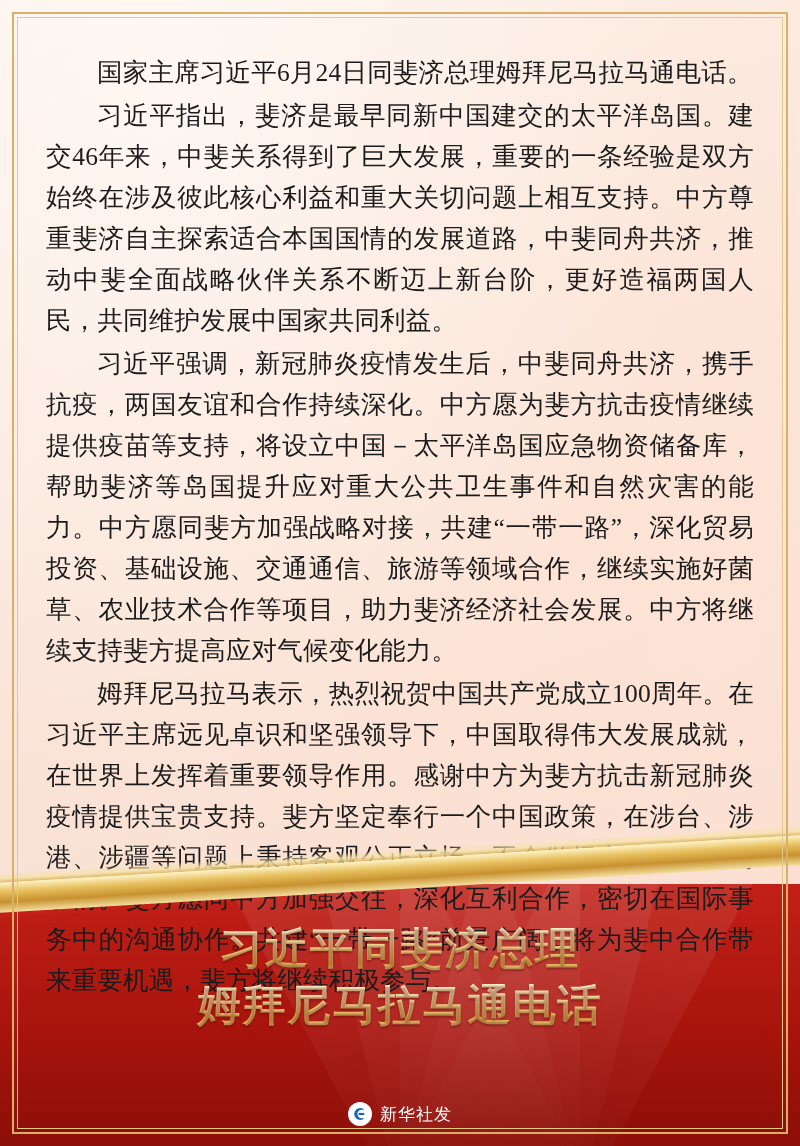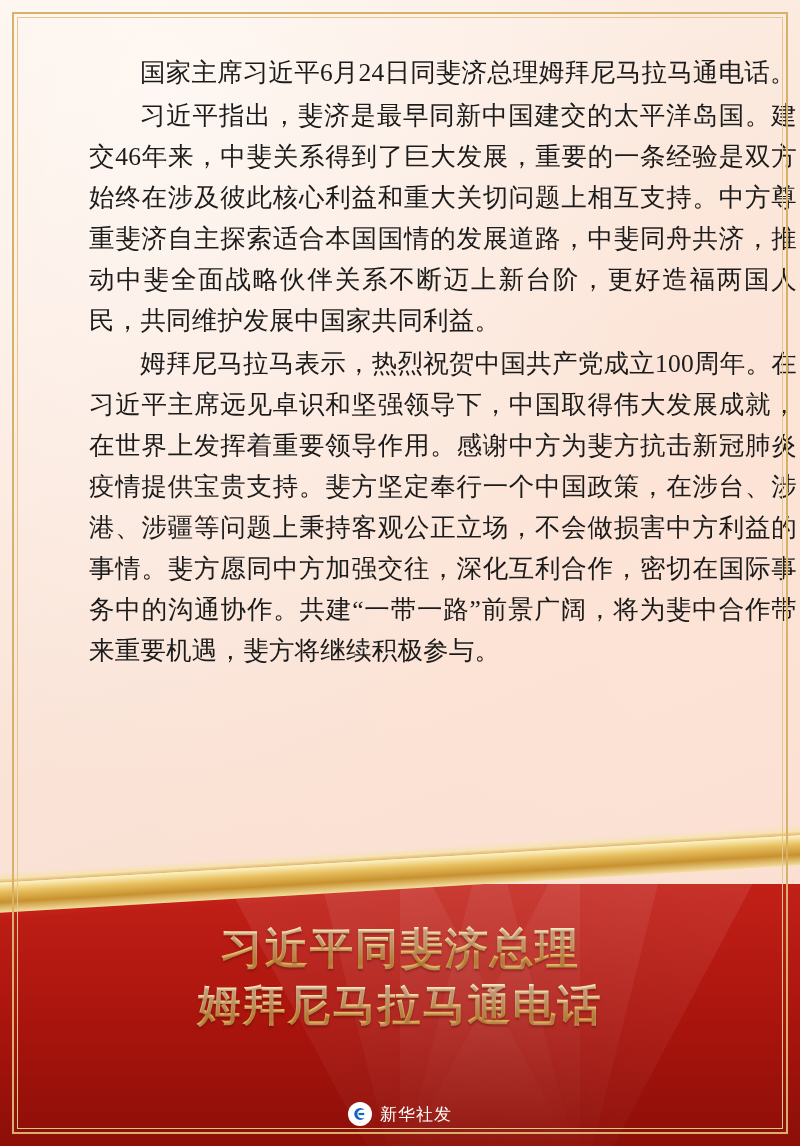--- a/index.html
+++ b/index.html
@@ -64,21 +64,20 @@
       radial-gradient(ellipse at 20% 10%, rgba(255,255,255,0.55), rgba(255,255,255,0) 60%),
       radial-gradient(ellipse at 90% 70%, rgba(255,228,213,0.6), rgba(255,255,255,0) 70%);
   }
 
   #article {
     position: absolute;
     left: 46px;
     top: 52px;
     width: 708px;
     z-index: 3;
-    margin-left: 43px;
   }
 
   #article p {
     margin: 0 0 2px 0;
     text-indent: 2em;
     font-size: 25.5px;
     line-height: 41px;
     color: #1b1b1b;
     letter-spacing: 0.2px;
     text-align: justify;
@@ -198,20 +197,21 @@
 <div id="poster">
 
   <div id="paper"></div>
 
   <div id="frame-outer"></div>
   <div id="frame-inner"></div>
 
   <div id="article">
     <p>国家主席习近平6月24日同斐济总理姆拜尼马拉马通电话。</p>
     <p>习近平指出，斐济是最早同新中国建交的太平洋岛国。建交46年来，中斐关系得到了巨大发展，重要的一条经验是双方始终在涉及彼此核心利益和重大关切问题上相互支持。中方尊重斐济自主探索适合本国国情的发展道路，中斐同舟共济，推动中斐全面战略伙伴关系不断迈上新台阶，更好造福两国人民，共同维护发展中国家共同利益。</p>
+    <p>习近平强调，新冠肺炎疫情发生后，中斐同舟共济，携手抗疫，两国友谊和合作持续深化。中方愿为斐方抗击疫情继续提供疫苗等支持，将设立中国－太平洋岛国应急物资储备库，帮助斐济等岛国提升应对重大公共卫生事件和自然灾害的能力。中方愿同斐方加强战略对接，共建“一带一路”，深化贸易投资、基础设施、交通通信、旅游等领域合作，继续实施好菌草、农业技术合作等项目，助力斐济经济社会发展。中方将继续支持斐方提高应对气候变化能力。</p>
     <p>姆拜尼马拉马表示，热烈祝贺中国共产党成立100周年。在习近平主席远见卓识和坚强领导下，中国取得伟大发展成就，在世界上发挥着重要领导作用。感谢中方为斐方抗击新冠肺炎疫情提供宝贵支持。斐方坚定奉行一个中国政策，在涉台、涉港、涉疆等问题上秉持客观公正立场，不会做损害中方利益的事情。斐方愿同中方加强交往，深化互利合作，密切在国际事务中的沟通协作。共建“一带一路”前景广阔，将为斐中合作带来重要机遇，斐方将继续积极参与。</p>
   </div>
 
   <div id="gold-ribbon-2"></div>
   <div id="gold-ribbon"></div>
 
   <div id="banner">
     <div id="banner-top-shape"></div>
     <div class="ray" style="transform: rotate(-28deg);"></div>
     <div class="ray" style="transform: rotate(-14deg);"></div>

